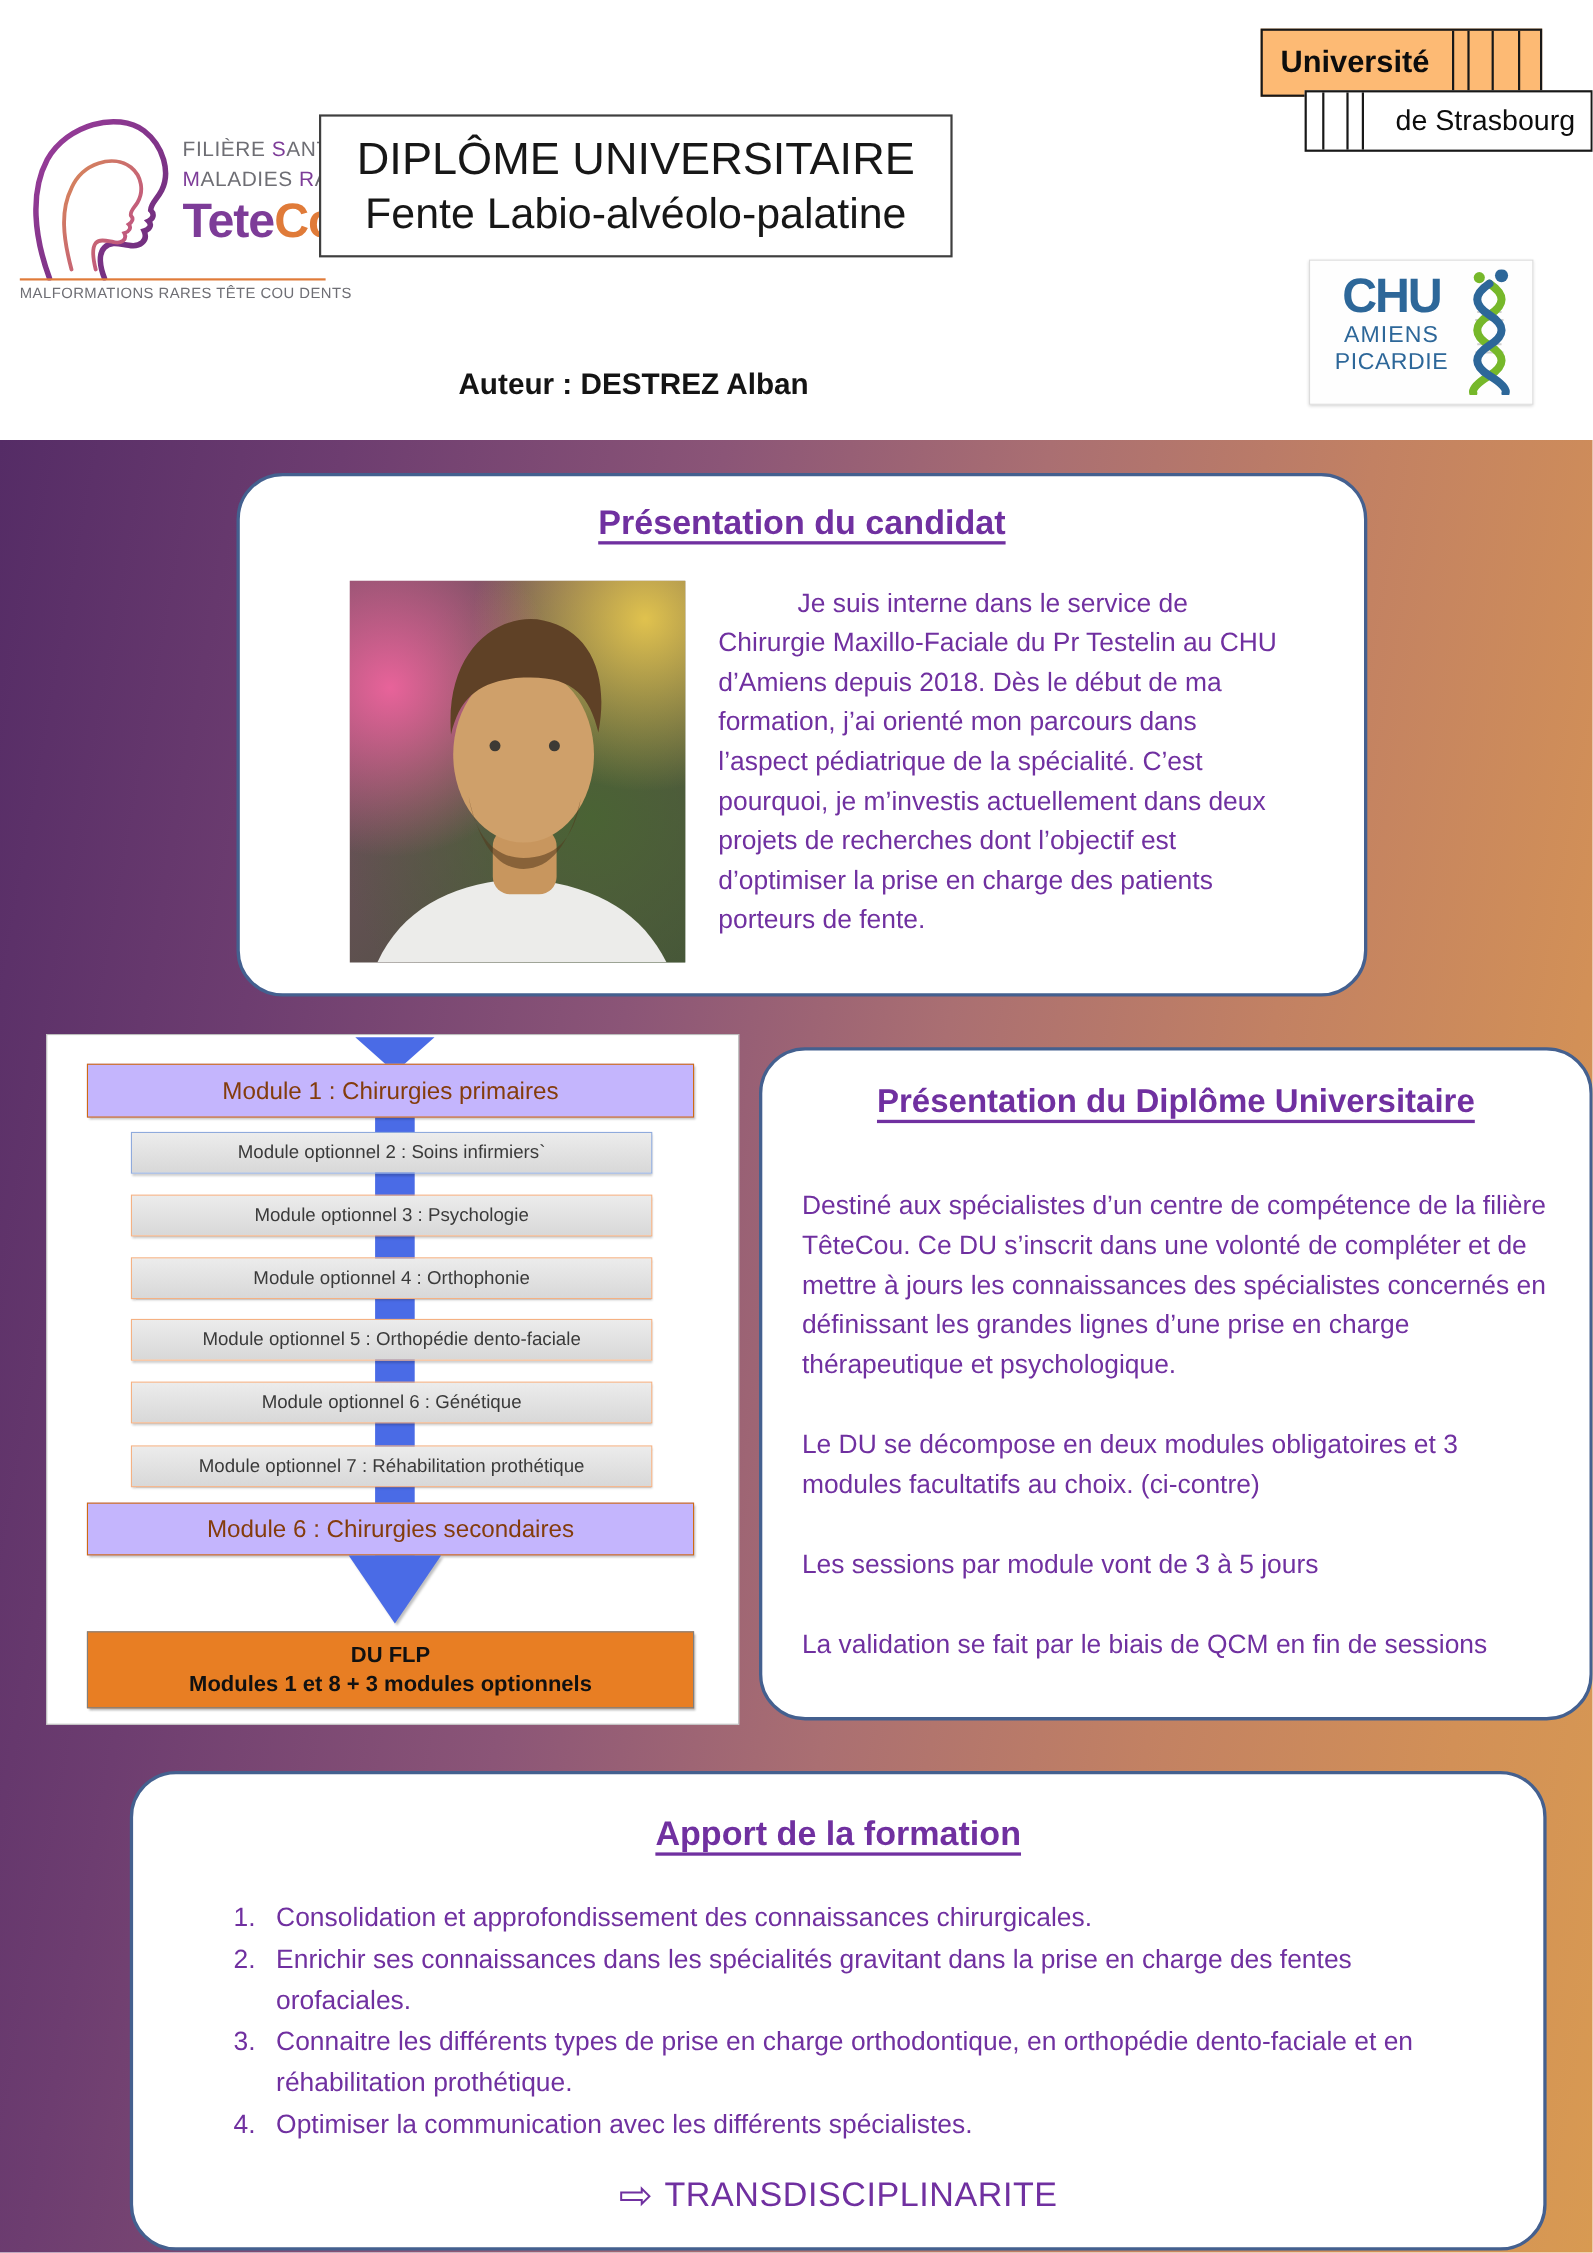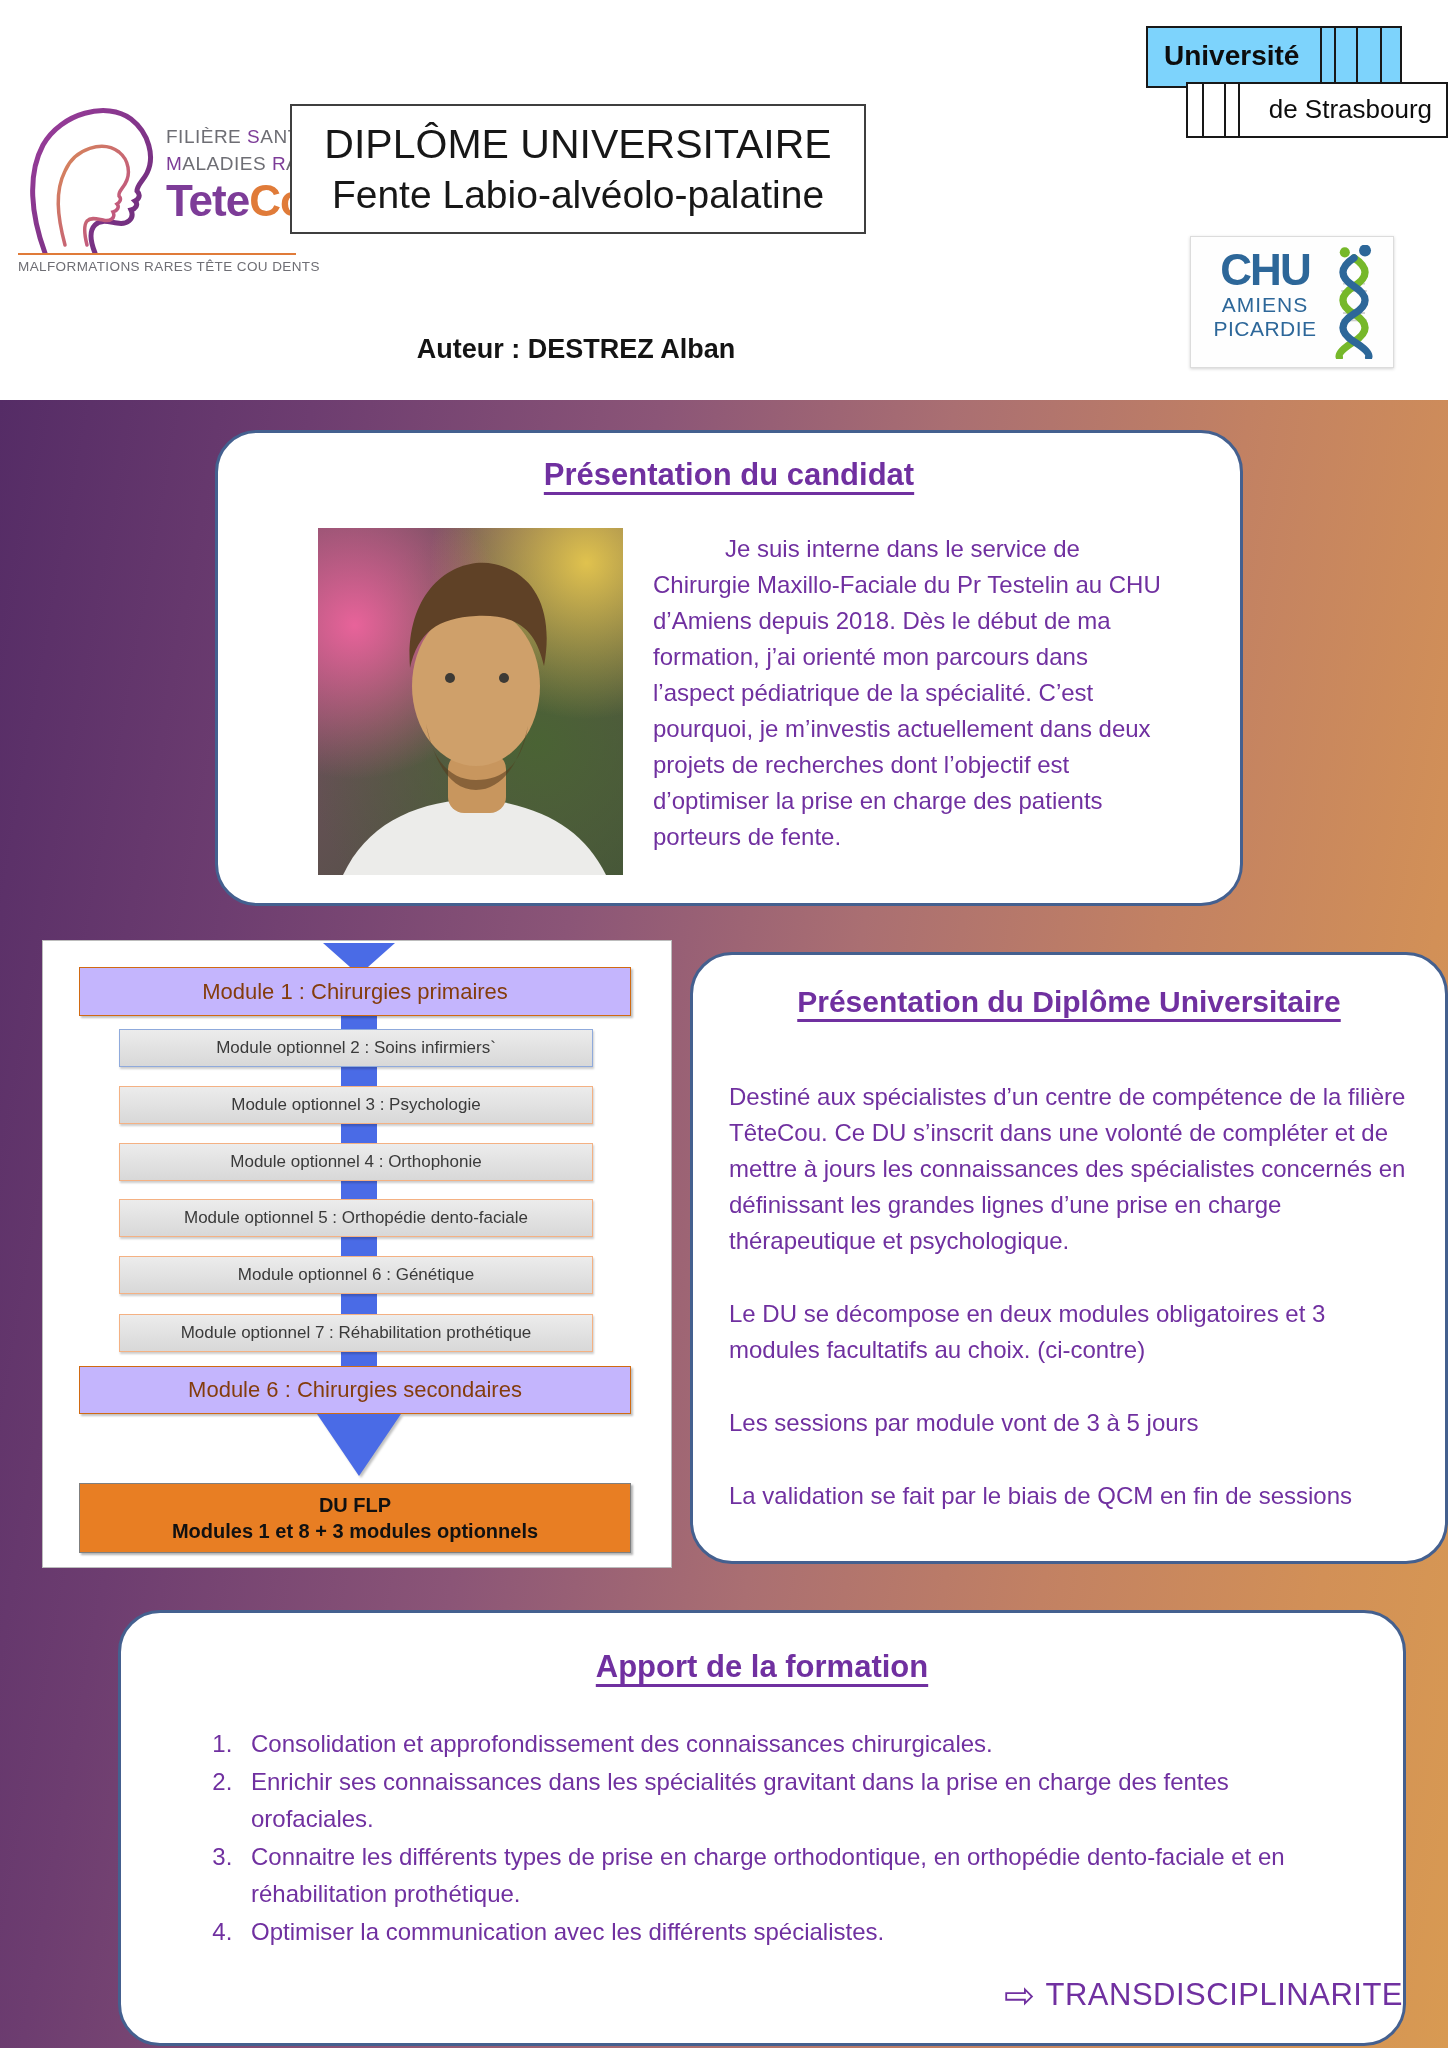--- a/index.html
+++ b/index.html
@@ -22,21 +22,21 @@
 
   .title-box { position:absolute; left:290px; top:104px; width:572px; height:126px;
     border:2px solid #3f3f3f; background:#fff; display:flex; flex-direction:column;
     align-items:center; justify-content:center; }
   .title-1 { font-size:41px; color:#171717; font-weight:400; letter-spacing:0; line-height:52px; }
   .title-2 { font-size:39px; color:#171717; font-weight:400; line-height:50px; }
   .author { position:absolute; left:290px; top:334px; width:572px; text-align:center;
     font-size:27px; font-weight:700; color:#141414; }
 
   .unistra { position:absolute; left:1146px; top:26px; width:298px; height:112px; }
-  .u-box1 { position:absolute; left:0; top:0; width:252px; height:58px; border:2.5px solid #181818; background:#7dd3fc; }
+  .u-box1 { position:absolute; left:0; top:0; width:252px; height:58px; border:2.5px solid #181818; background:#fdba74; }
   .u-box1-label { position:absolute; left:16px; top:0; height:58px; line-height:56px; font-size:28px; font-weight:700; color:#0d0d0d; }
   .u-vline { position:absolute; top:0; width:2px; height:100%; background:#181818; }
   .u-box2 { position:absolute; left:40px; top:56px; width:258px; height:52px; border:2.5px solid #181818; background:#fff; }
   .u-box2-label { position:absolute; right:14px; top:0; height:52px; line-height:50px; font-size:26px; font-weight:400; color:#0d0d0d; }
 
   .chu { position:absolute; left:1190px; top:236px; width:202px; height:130px; background:#fefefe;
     border:1px solid #dcdcdc; box-shadow:0 1px 3px rgba(0,0,0,.18); }
   .chu-txt { position:absolute; left:16px; top:10px; width:116px; text-align:center; color:#2d6799; }
   .chu-1 { font-size:44px; font-weight:700; line-height:46px; letter-spacing:-2px; }
   .chu-2 { font-size:21px; font-weight:400; line-height:24px; letter-spacing:1px; }
@@ -94,21 +94,21 @@
     font-size:24px; line-height:36px; }
   .du-body p { margin:0 0 37px 0; }
   .du-body p:last-child { margin-bottom:0; }
 
   
   .apport-box { left:118px; top:1610px; width:1282px; height:430px; }
   .apport-h2 { margin:36px 0 0 0; font-size:31px; }
   .apport-list { margin:40px 80px 0 0; padding-left:118px; color:#7030a0;
     font-size:24px; line-height:37px; }
   .apport-list li { padding-left:12px; margin-bottom:1px; }
-  .conclusion { margin-top:24px; text-align:right; color:#7030a0; font-size:31px; font-weight:400; letter-spacing:.5px; }
+  .conclusion { margin-top:24px; text-align:center; color:#7030a0; font-size:31px; font-weight:400; letter-spacing:.5px; }
   .conclusion .arrow { font-size:37px; vertical-align:-3px; margin-right:10px; font-weight:400; }
 </style>
 </head>
 <body>
 
 <div class="page">
 
   <div class="header">
 
     <div class="tetecou">

